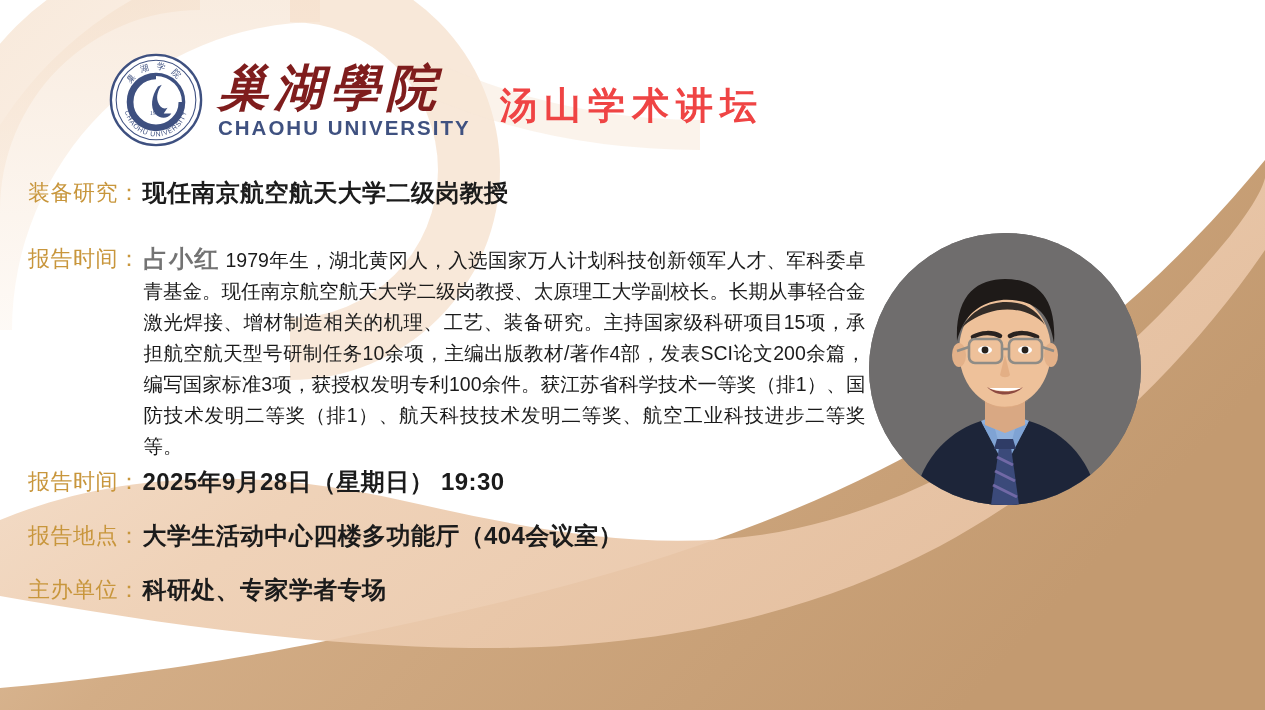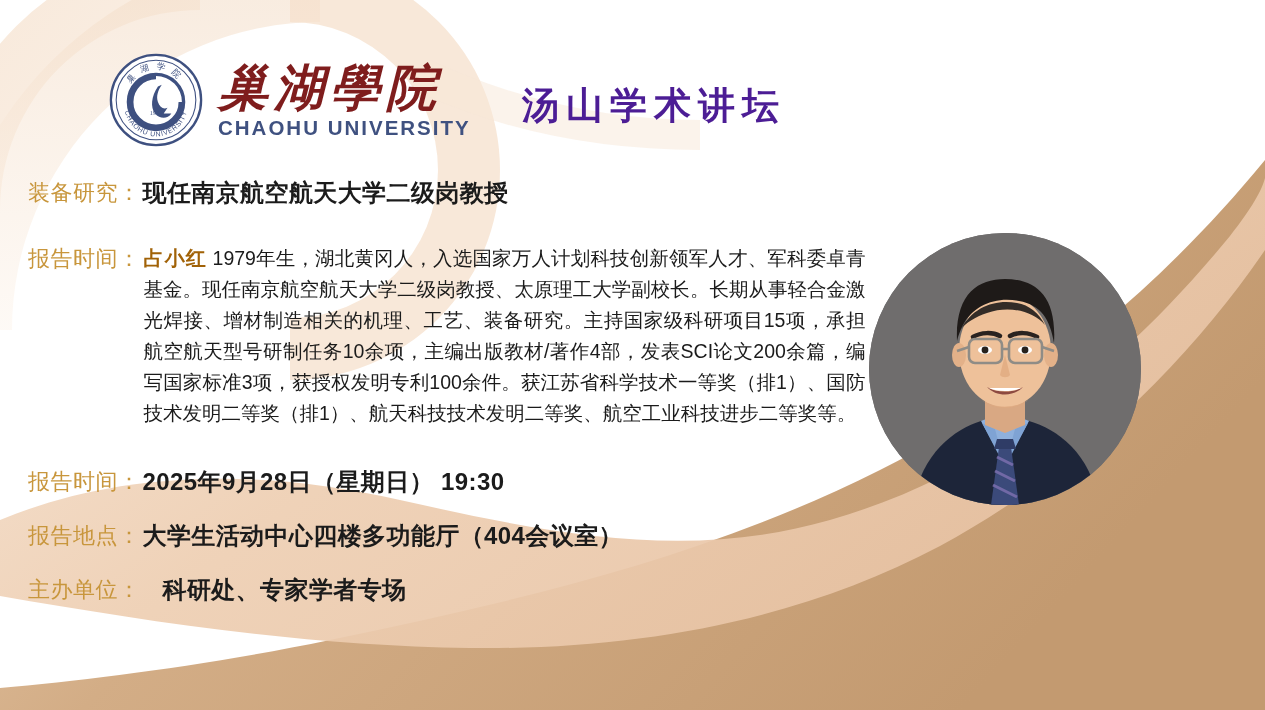--- a/index.html
+++ b/index.html
@@ -77,26 +77,26 @@
         #fbeade 14%,
         #f4d4bf 42%,
         #e0a храм 42%,
         #dda183 72%,
         #cd8763 90%,
         #c8805f 100%);
     display: flex;
     align-items: center;
   }
   .banner-main {
-    margin-left: 82px;
+    margin-left: 60px;
     font-family: Liberation Mono, monospace;
     font-size: 37px;
     font-weight: 700;
     letter-spacing: 7px;
-    color: #4c1d95;
+    color: #ef4444;
     white-space: nowrap;
   }
   .banner-divider {
     width: 3px;
     height: 43px;
     background: #ffffff;
     margin: 0 30px 0 36px;
     flex: none;
   }
   .banner-sub {
@@ -139,35 +139,35 @@
     margin-left: 3px;
     width: 722px;
     white-space: normal;
     font-size: 19.5px;
     line-height: 31px;
     color: #1b1b1b;
     text-align: justify;
     text-justify: inter-character;
   }
   .bio-name {
-    font-size: 20px;
-    font-weight: 700;
-    color: #a16207;
+    font-size: 24px;
+    font-weight: 700;
+    color: #737373;
     letter-spacing: 1px;
   }
 
   #row-time { left: 28px; top: 465px; }
   #row-time .label { line-height: 34px; }
   #row-time .value-strong { line-height: 34px; margin-left: 2px; }
 
   #row-place { left: 28px; top: 519px; }
   #row-place .label { line-height: 34px; }
   #row-place .value-strong { line-height: 34px; margin-left: 2px; }
 
-  #row-host { left: 28px; top: 573px; gap: 20px; }
+  #row-host { left: 28px; top: 573px; }
   #row-host .label { line-height: 34px; }
   #row-host .value-strong { line-height: 34px; margin-left: 2px; }
 
   
   .portrait {
     position: absolute;
     left: 869px;
     top: 233px;
     width: 272px;
     height: 272px;

